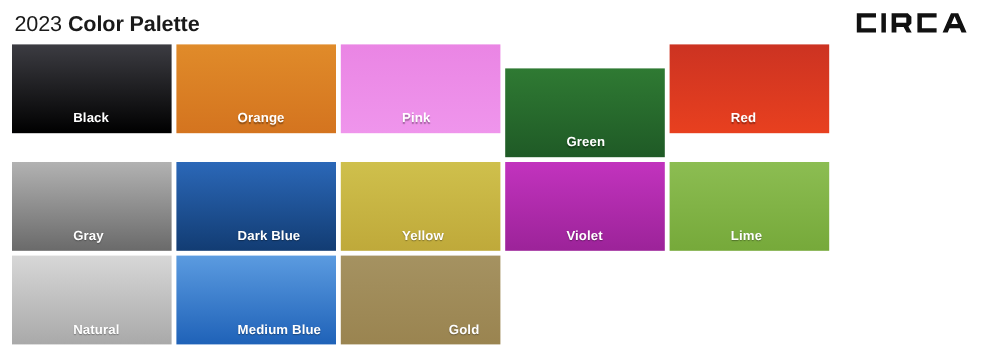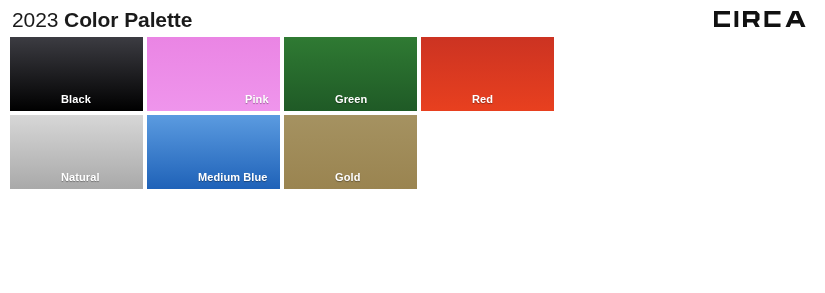--- a/index.html
+++ b/index.html
@@ -26,21 +26,21 @@
     top: 0;
     width: 825px;
     height: 37px;
     display: flex;
     align-items: center;
     justify-content: space-between;
     padding: 0 14px 0 12px;
   }
 
   #title {
-    font-size: 21px;
+    font-size: 18px;
     line-height: 1;
     color: #1a1a1a;
     white-space: nowrap;
     letter-spacing: -0.1px;
     padding-top: 2px;
   }
   #title .year   { font-weight: 400; }
   #title .strong { font-weight: 700; }
 
   
@@ -119,39 +119,59 @@
     </svg>
 
   </div>
 
   <div id="palette">
 
     <div class="swatch-row">
       <div class="swatch" style="background: linear-gradient(rgb(60, 60, 66) 0%, rgb(0, 0, 0) 100%);">
         <span class="swatch-label dark-text" style="color: rgb(255, 255, 255);">Black</span>
       </div>
+      <div class="swatch" style="background: linear-gradient(rgb(224, 139, 42) 0%, rgb(212, 116, 31) 100%);">
+        <span class="swatch-label dark-text" style="color: rgb(255, 255, 255);">Orange</span>
+      </div>
       <div class="swatch" style="background: linear-gradient(rgb(234, 133, 228) 0%, rgb(239, 149, 236) 100%);">
-        <span class="swatch-label dark-text" style="color: rgb(255, 255, 255); margin-left: 47px;">Pink</span>
+        <span class="swatch-label dark-text" style="color: rgb(255, 255, 255);">Pink</span>
       </div>
-      <div class="swatch" style="background: linear-gradient(rgb(47, 122, 51) 0%, rgb(31, 90, 38) 100%);">
+      <div class="swatch" style="background: linear-gradient(rgb(47, 122, 51) 0%, rgb(31, 90, 38) 100%); margin-top: 20px;">
         <span class="swatch-label dark-text" style="color: rgb(255, 255, 255);">Green</span>
       </div>
       <div class="swatch" style="background: linear-gradient(rgb(204, 51, 34) 0%, rgb(232, 64, 31) 100%);">
         <span class="swatch-label dark-text" style="color: rgb(255, 255, 255);">Red</span>
       </div>
     </div>
 
+    <div class="swatch-row">
+      <div class="swatch" style="background: linear-gradient(rgb(178, 178, 178) 0%, rgb(106, 106, 106) 100%);">
+        <span class="swatch-label dark-text" style="color: rgb(255, 255, 255);">Gray</span>
+      </div>
+      <div class="swatch" style="background: linear-gradient(rgb(43, 104, 184) 0%, rgb(18, 60, 115) 100%);">
+        <span class="swatch-label dark-text" style="color: rgb(255, 255, 255);">Dark Blue</span>
+      </div>
+      <div class="swatch" style="background: linear-gradient(rgb(207, 192, 76) 0%, rgb(191, 169, 58) 100%);">
+        <span class="swatch-label dark-text" style="color: rgb(255, 255, 255);">Yellow</span>
+      </div>
+      <div class="swatch" style="background: linear-gradient(rgb(194, 51, 190) 0%, rgb(156, 35, 153) 100%);">
+        <span class="swatch-label dark-text" style="color: rgb(255, 255, 255);">Violet</span>
+      </div>
+      <div class="swatch" style="background: linear-gradient(rgb(140, 189, 82) 0%, rgb(118, 169, 58) 100%);">
+        <span class="swatch-label dark-text" style="color: rgb(255, 255, 255);">Lime</span>
+      </div>
+    </div>
 
     <div class="swatch-row">
       <div class="swatch" style="background: linear-gradient(rgb(215, 215, 215) 0%, rgb(169, 169, 169) 100%);">
         <span class="swatch-label dark-text" style="color: rgb(255, 255, 255); margin-top: 44px;">Natural</span>
       </div>
       <div class="swatch" style="background: linear-gradient(rgb(91, 155, 224) 0%, rgb(31, 98, 184) 100%); text-align: right;">
         <span class="swatch-label dark-text" style="color: rgb(255, 255, 255);">Medium Blue</span>
       </div>
       <div class="swatch" style="background: linear-gradient(rgb(165, 146, 97) 0%, rgb(154, 132, 80) 100%);">
-        <span class="swatch-label dark-text" style="color: rgb(255, 255, 255);">Gold</span>
+        <span class="swatch-label dark-text" style="color: rgb(255, 255, 255); margin-left: 39px;">Gold</span>
       </div>
     </div>
 
   </div>
 
 </div>
 
 </body></html>

